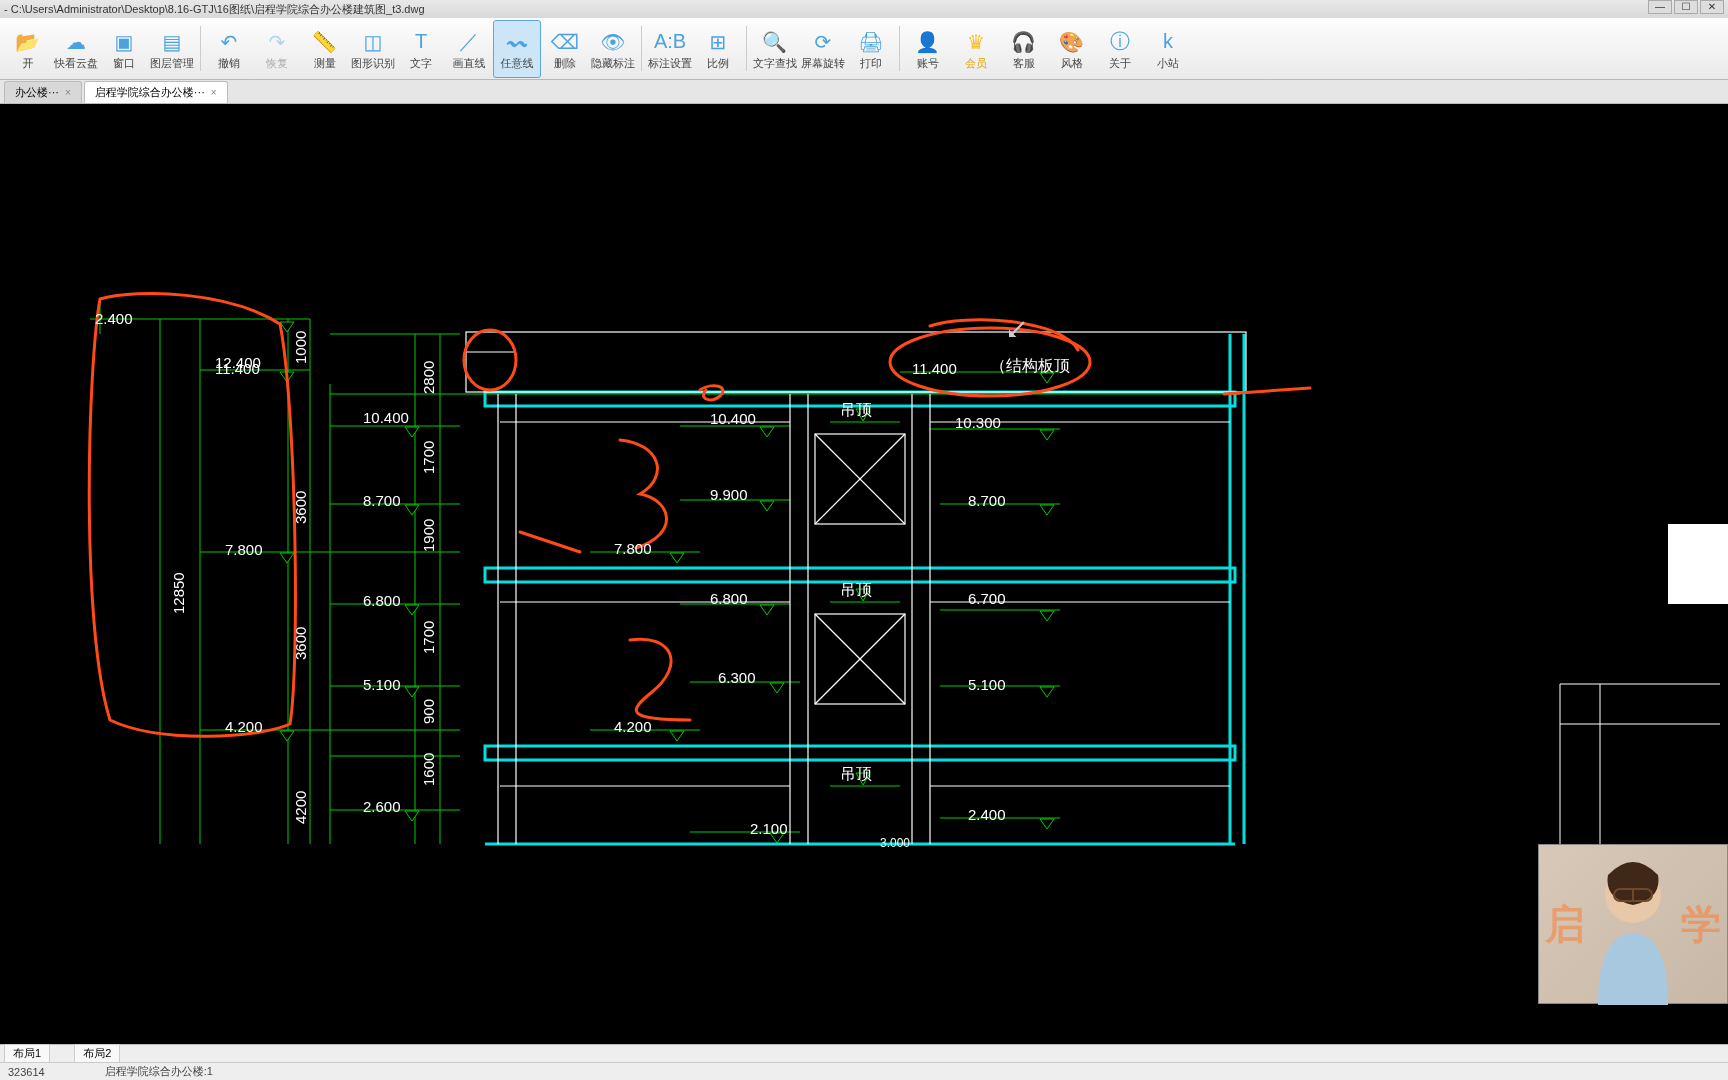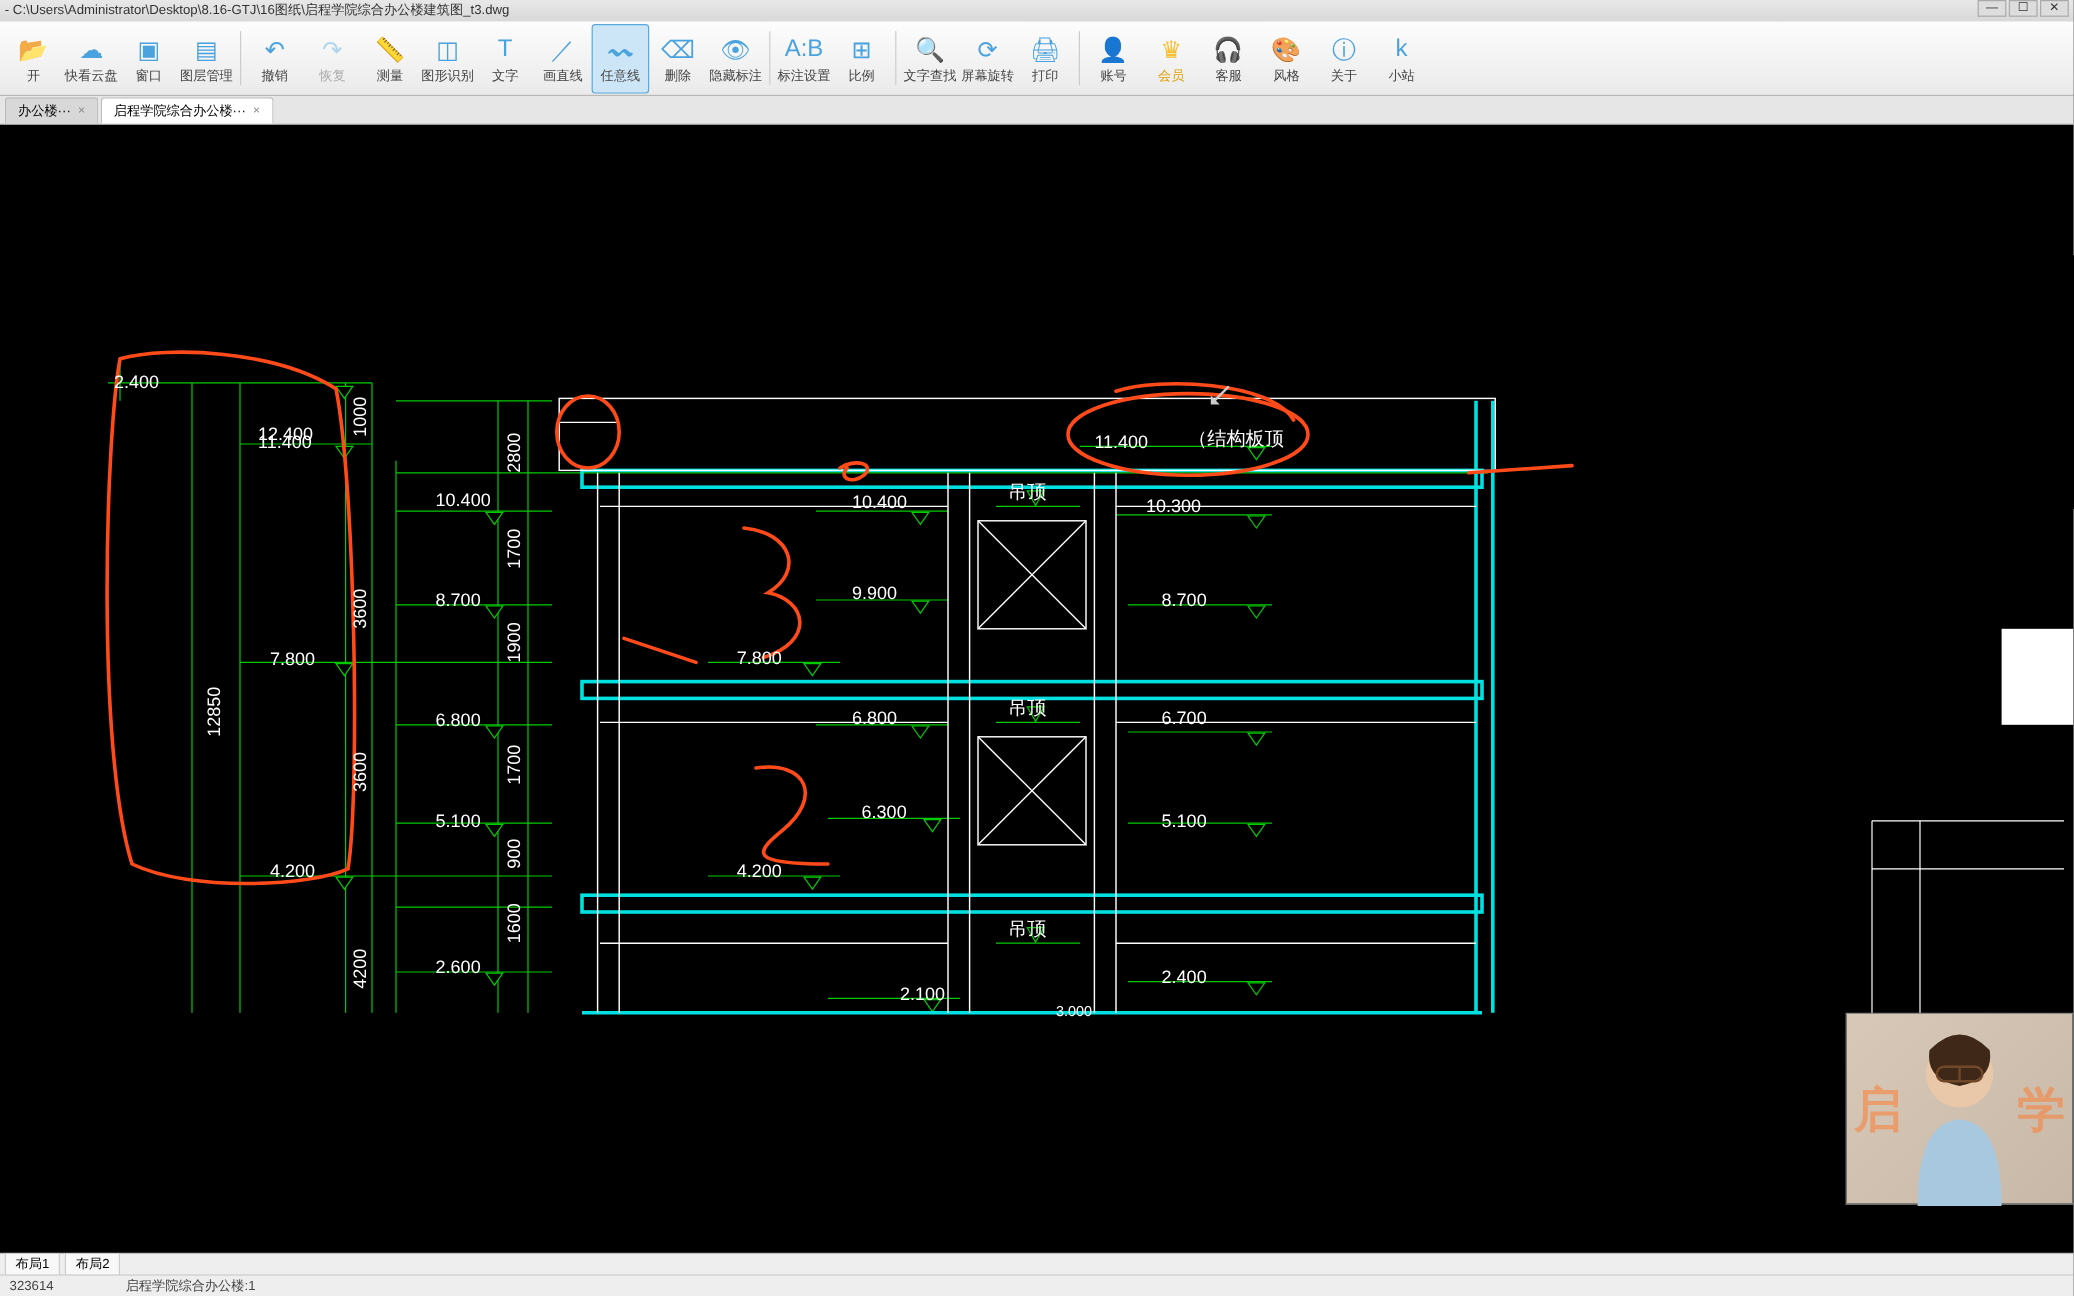--- a/index.html
+++ b/index.html
@@ -26,21 +26,21 @@
 svg.draw { position:absolute; left:0; top:0; }
 .lbl { position:absolute; color:#fff; font-size:15px; font-family: Arial, sans-serif; white-space:nowrap; }
 .lbl.cn { font-size:16px;}
 
 .webcam { position:absolute; right:0; bottom:40px; width:190px; height:160px; background:linear-gradient(135deg,#d8c8b8,#c8b8a8); border:1px solid #888;}
 .webcam-bg { position:absolute; inset:0; display:flex; align-items:center; justify-content:space-between; padding:0 6px; font-size:40px; font-weight:bold; color:rgba(255,120,40,.5);}
 .webcam-person{position:absolute; left:50%; top:10px; transform:translateX(-50%); width:110px; height:150px;}
 
 .side-panel{position:absolute; right:0; top:420px; width:60px; height:80px; background:#fff;}
 
-.bottom-tabs { height:18px; background:#eee; border-top:1px solid #bbb; display:flex; font-size:11px; align-items:center; padding-left:4px; gap:4px;}
+.bottom-tabs { height:18px; background:#eee; border-top:1px solid #bbb; display:flex; font-size:11px; align-items:center; padding-left:4px; gap:24px;}
 .btab { padding:1px 8px; border:1px solid #ccc; background:#f8f8f8;}
 .status { height:18px; background:#eee; border-top:1px solid #ccc; display:flex; font-size:11px; align-items:center; padding:0 8px; gap:60px; color:#444;}
 
 
 .ic-blue{color:#4aa3df;} .ic-vip{color:#f8c030;}
 </style>
 </head>
 <body>
 
 <div class="title-bar">

